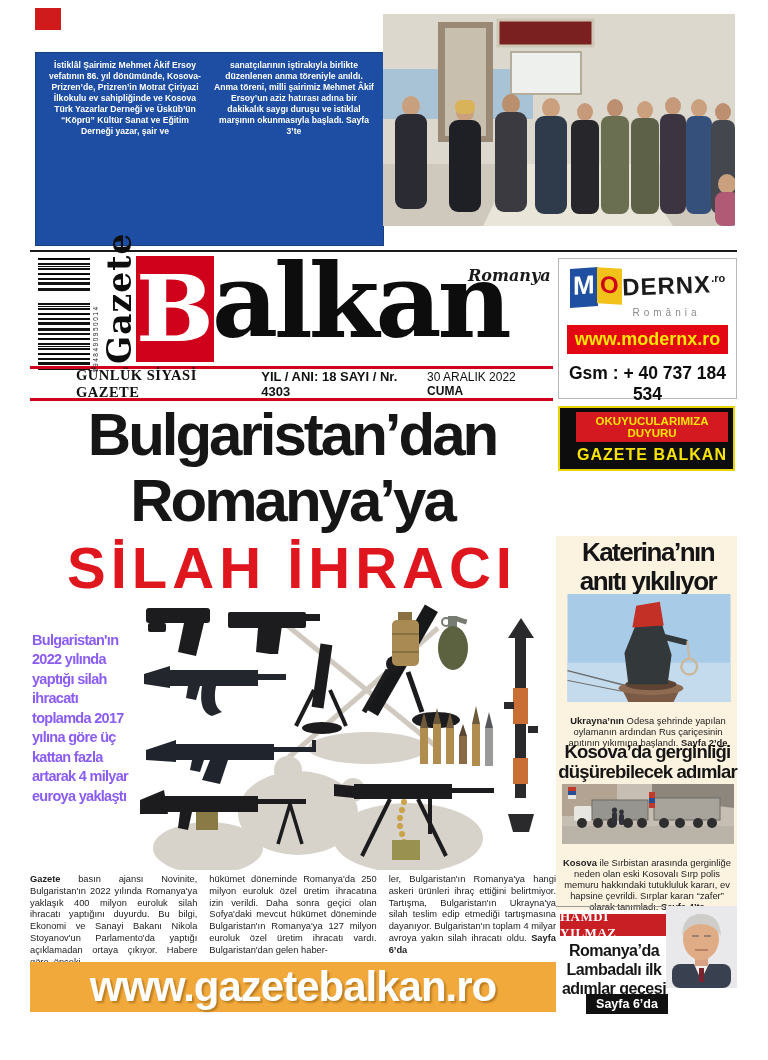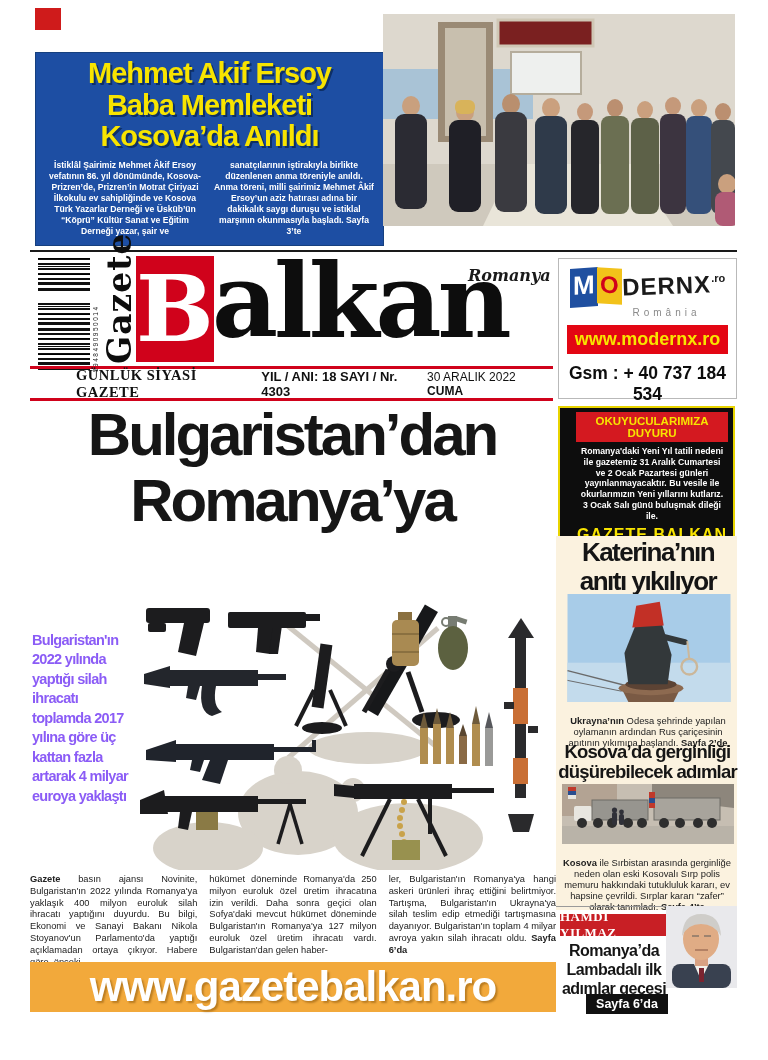--- a/index.html
+++ b/index.html
@@ -102,25 +102,20 @@
     display:flex;align-items:center;justify-content:center;font-weight:bold;font-size:12.5px;}
 </style>
 </head>
 <body>
 
 <div class="page">
 
   <div class="abs corner-red"></div>
 
   <div class="abs top-box">
-    <div class="top-headline">
-      <div>Mehmet Akif Ersoy</div>
-      <div>Baba Memleketi</div>
-      <div>Kosova’da Anıldı</div>
-    </div>
     <div class="top-cols">
       <p>İstiklâl Şairimiz Mehmet Âkif Ersoy vefatının 86. yıl dönümünde, Kosova-Prizren’de, Prizren’in Motrat Çiriyazi İlkokulu ev sahipliğinde ve Kosova Türk Yazarlar Derneği ve Üsküb’ün “Köprü” Kültür Sanat ve Eğitim Derneği yazar, şair ve</p>
       <p><span>sanatçılarının iştirakıyla birlikte düzenlenen anma töreniyle anıldı. Anma töreni, milli şairimiz Mehmet Âkif Ersoy’un aziz hatırası adına bir dakikalık saygı duruşu ve istiklal marşının okunmasıyla başladı. </span><span class="bold">Sayfa 3’te</span></p>
     </div>
   </div>
 
   <svg class="abs photo-top" viewBox="0 0 352 212">
     <rect width="352" height="212" fill="#ddd8ce"></rect>
     <rect x="0" y="55" width="150" height="50" fill="#a9c3d6"></rect>
     <rect x="55" y="8" width="55" height="120" fill="#9a8a75"></rect>
@@ -204,25 +199,25 @@
         <span class="modx-tld">.ro</span>
     </div>
     <div class="modx-country">România</div>
     <div class="modx-band">www.modernx.ro</div>
     <div class="modx-phone">Gsm : + 40 737 184 534</div>
   </div>
 
   <div class="abs main-hl">
     <div class="l">Bulgaristan’dan</div>
     <div class="l">Romanya’ya</div>
+    <div class="sub">SİLAH İHRACI</div>
   </div>
 
   <div class="abs notice">
     <div class="notice-title">OKUYUCULARIMIZA DUYURU</div>
-    <div class="notice-body">Romanya'daki Yeni Yıl tatili nedeni ile gazetemiz 31 Aralık Cumartesi ve 2 Ocak Pazartesi günleri yayınlanmayacaktır. Bu vesile ile okurlarımızın Yeni yıllarını kutlarız. 3 Ocak Salı günü buluşmak dileği ile.</div>
     <div class="notice-footer">GAZETE BALKAN</div>
   </div>
 
   <div class="abs cream"></div>
 
   <div class="abs kat-hl">Katerina’nın anıtı yıkılıyor</div>
   <svg class="abs statue" viewBox="0 0 166 110">
     <rect width="166" height="110" fill="#a8cce8"></rect>
     <rect y="70" width="166" height="40" fill="#c3dbec"></rect>
     <line x1="0" y1="78" x2="70" y2="96" stroke="#6a6a6a" stroke-width="1.4"></line>

